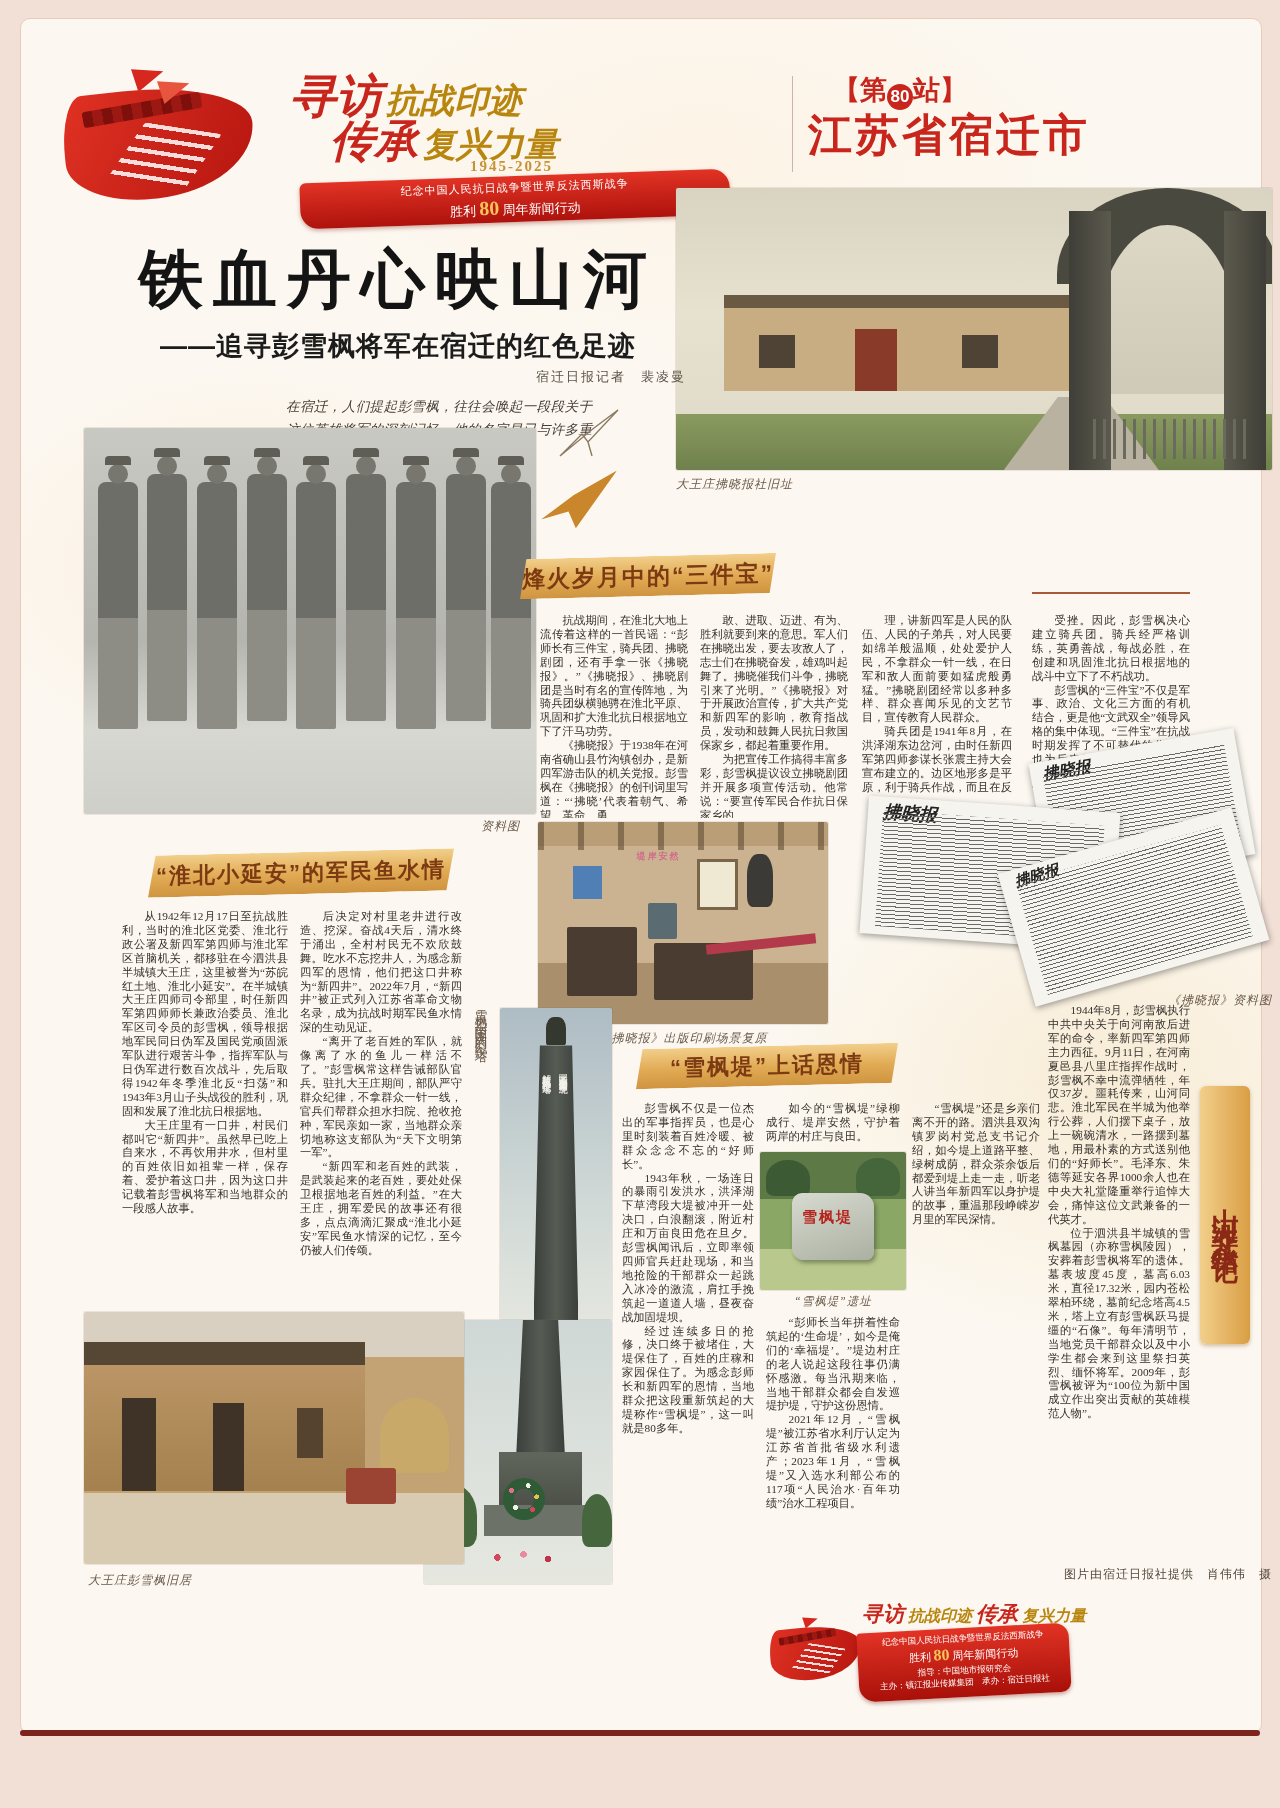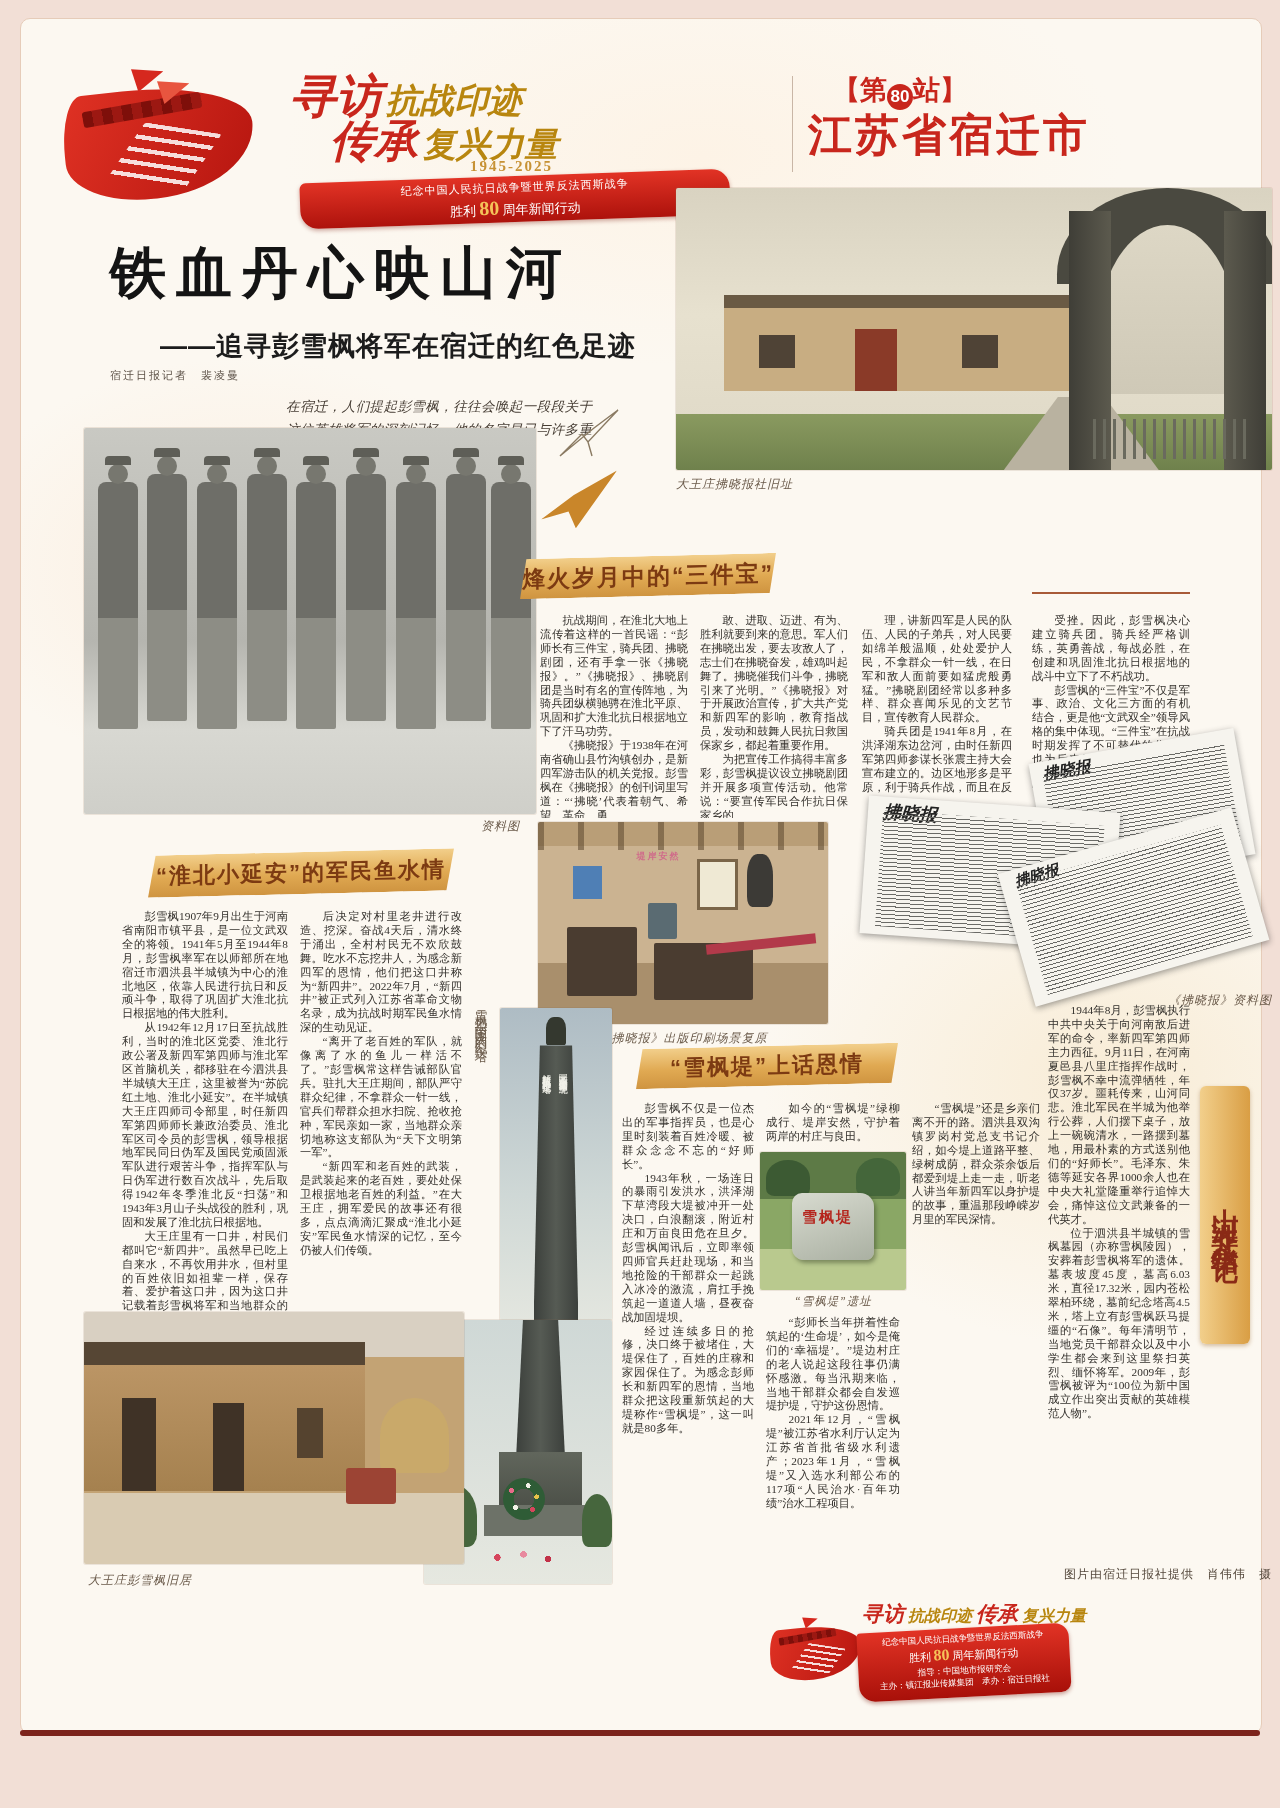--- a/index.html
+++ b/index.html
@@ -24,23 +24,23 @@
   .slogan-gold{color:#b8860f;font-weight:bold;font-style:italic;font-family:"Liberation Serif",serif}
   .hdr-years{color:#c79235;font-weight:bold;letter-spacing:2px;font-size:15px}
   .hdr-ribbon{position:absolute;background:linear-gradient(180deg,#e23325,#ad120c);color:#fff;border-radius:6px 18px 6px 18px;transform:rotate(-2deg);text-align:center;box-shadow:0 2px 4px rgba(120,20,10,.35)}
   .gold-80{color:#f5c35a;font-weight:bold}
   .divider-v{position:absolute;width:1px;background:#c9b6a6}
   .station-line{color:#c8261c;font-weight:bold;font-family:"Liberation Sans","DejaVu Sans",sans-serif}
   .station-circle{display:inline-block;width:26px;height:26px;line-height:26px;border-radius:50%;background:#c8261c;color:#fff;text-align:center;font-size:17px;vertical-align:-3px}
   .station-name{color:#c8261c;font-weight:bold;font-size:44px;letter-spacing:3px;font-family:"Liberation Serif",serif}
 
   
-  .main-title{font-family:"Liberation Sans","DejaVu Sans",sans-serif;font-weight:bold;color:#141414;font-size:56px;letter-spacing:10px;}
+  .main-title{font-family:"Liberation Sans","DejaVu Sans",sans-serif;font-weight:bold;color:#141414;font-size:64px;letter-spacing:10px;text-align:center}
   .sub-title{font-family:"Liberation Sans","DejaVu Sans",sans-serif;font-weight:bold;color:#1c1c1c;font-size:27px;text-align:center;letter-spacing:1px}
-  .byline{font-size:11px;color:#5d5248;text-align:left;letter-spacing:2px}
+  .byline{font-size:13px;color:#5d5248;text-align:right;letter-spacing:2px}
   .intro{font-size:13.5px;line-height:1.7;color:#463d34;text-align:justify;font-style:italic}
 
   
   .photo{position:absolute;overflow:hidden;border-radius:2px;box-shadow:0 0 0 1px rgba(140,110,80,.15)}
   .gate-sky{position:absolute;inset:0;background:linear-gradient(180deg,#d9d3c1 0%,#e7e1cf 45%,#ded8c6 100%)}
   .gate-house{position:absolute;left:8%;top:38%;width:62%;height:34%;background:linear-gradient(180deg,#6a5a44 0 14%,#c8ad82 14% 100%)}
   .gate-door{position:absolute;left:30%;top:50%;width:7%;height:22%;background:#8a3a28}
   .gate-win{position:absolute;top:52%;width:6%;height:12%;background:#4f4336}
   .gate-grass{position:absolute;left:0;bottom:0;width:100%;height:20%;background:linear-gradient(180deg,#8a9a60,#6f814c)}
   .gate-path{position:absolute;left:55%;bottom:0;width:26%;height:26%;background:#b9b2a0;clip-path:polygon(35% 0,65% 0,100% 100%,0 100%)}
@@ -234,21 +234,20 @@
     </div>
     <div class="paper" style="left:40%;top:40%;width:56%;height:56%;transform:rotate(-16deg)">
       <span class="mast" style="font-size:15px">拂晓报</span>
       <div class="lines"></div>
     </div>
   </div>
   <div class="cap" style="left:1000px;top:992px;width:272px;text-align:right">《拂晓报》资料图</div>
 
   <div class="ribbon" style="left:148px;top:852px;width:306px;height:42px;line-height:42px;font-size:22px">“淮北小延安”的军民鱼水情</div>
   <div class="col" style="left:122px;top:910px;width:166px;height:402px">
-    <p>彭雪枫1907年9月出生于河南省南阳市镇平县，是一位文武双全的将领。1941年5月至1944年8月，彭雪枫率军在以师部所在地宿迁市泗洪县半城镇为中心的淮北地区，依靠人民进行抗日和反顽斗争，取得了巩固扩大淮北抗日根据地的伟大胜利。</p>
     <p>从1942年12月17日至抗战胜利，当时的淮北区党委、淮北行政公署及新四军第四师与淮北军区首脑机关，都移驻在今泗洪县半城镇大王庄，这里被誉为“苏皖红土地、淮北小延安”。在半城镇大王庄四师司令部里，时任新四军第四师师长兼政治委员、淮北军区司令员的彭雪枫，领导根据地军民同日伪军及国民党顽固派军队进行艰苦斗争，指挥军队与日伪军进行数百次战斗，先后取得1942年冬季淮北反“扫荡”和1943年3月山子头战役的胜利，巩固和发展了淮北抗日根据地。</p>
     <p>大王庄里有一口井，村民们都叫它“新四井”。虽然早已吃上自来水，不再饮用井水，但村里的百姓依旧如祖辈一样，保存着、爱护着这口井，因为这口井记载着彭雪枫将军和当地群众的一段感人故事。</p>
 
   </div>
   <div class="col" style="left:300px;top:910px;width:162px;height:402px">
     <p>后决定对村里老井进行改造、挖深。奋战4天后，清水终于涌出，全村村民无不欢欣鼓舞。吃水不忘挖井人，为感念新四军的恩情，他们把这口井称为“新四井”。2022年7月，“新四井”被正式列入江苏省革命文物名录，成为抗战时期军民鱼水情深的生动见证。</p>
     <p>“离开了老百姓的军队，就像离了水的鱼儿一样活不了。”彭雪枫常这样告诫部队官兵。驻扎大王庄期间，部队严守群众纪律，不拿群众一针一线，官兵们帮群众担水扫院、抢收抢种，军民亲如一家，当地群众亲切地称这支部队为“天下文明第一军”。</p>
     <p>“新四军和老百姓的武装，是武装起来的老百姓，要处处保卫根据地老百姓的利益。”在大王庄，拥军爱民的故事还有很多，点点滴滴汇聚成“淮北小延安”军民鱼水情深的记忆，至今仍被人们传颂。</p>
   </div>
 

